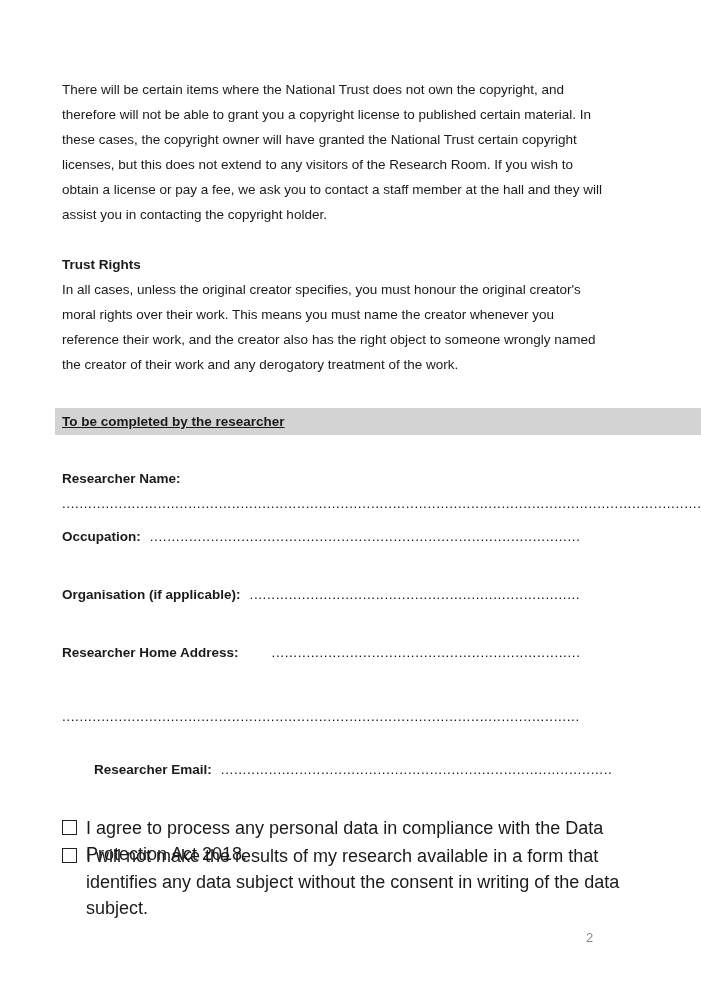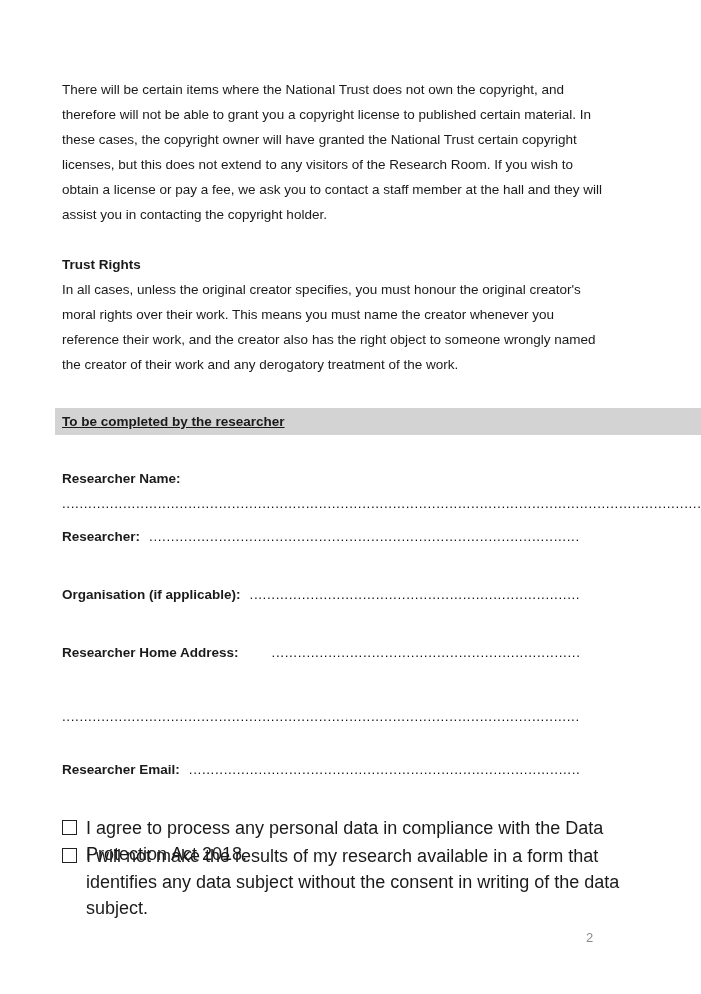--- a/index.html
+++ b/index.html
@@ -72,21 +72,21 @@
     color: #111;
   }
   .leader::after {
     content: "...................................................................................................................................................................................................";
   }
   .row-name    { top: 466px; flex-direction: column; }
   .row-occ     { top: 524px; }
   .row-org     { top: 582px; text-align: center; }
   .row-addr    { top: 640px; gap: 24px; }
   .row-addr2   { top: 704px; }
-  .row-email   { top: 757px; }
+  .row-email   { top: 757px; margin-left: 32px; }
   .checkbox-row {
     position: absolute;
     left: 62px;
     width: 590px;
     display: flex;
     align-items: flex-start;
     font-size: 18px;
     line-height: 26px;
   }
   .cb1 { top: 815px; }
@@ -131,21 +131,21 @@
   <div class="section-bar">
     <span>To be completed by the researcher</span>
   </div>
 
   <div class="field-row row-name">
     <span class="label">Researcher Name:</span>
     <span class="leader"></span>
   </div>
 
   <div class="field-row row-occ">
-    <span class="label">Researcher:</span>
+    <span class="label">Occupation:</span>
     <span class="leader"></span>
   </div>
 
   <div class="field-row row-org">
     <span class="label">Organisation (if applicable):</span>
     <span class="leader"></span>
   </div>
 
   <div class="field-row row-addr">
     <span class="label">Researcher Home Address:</span>

